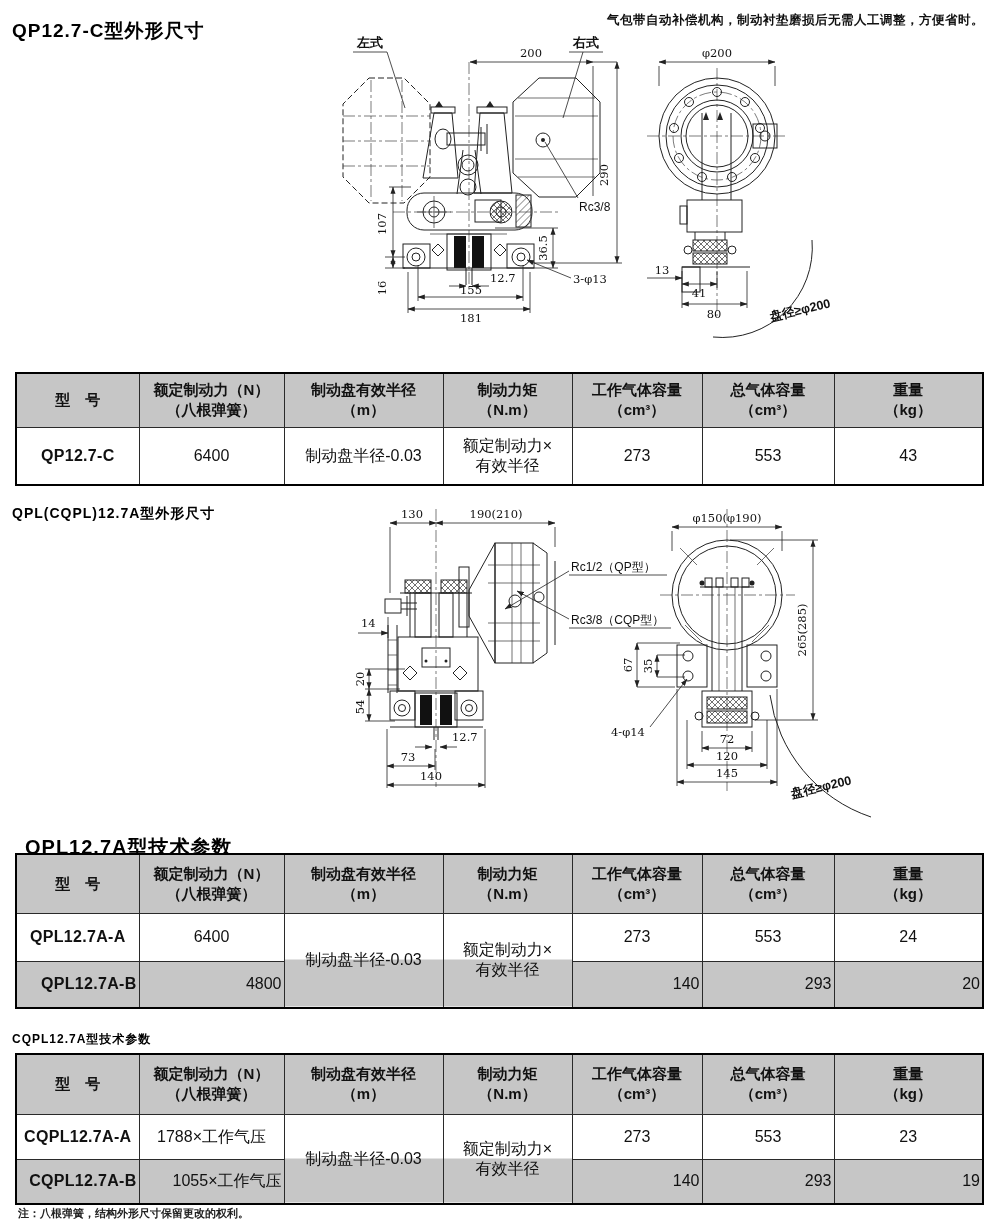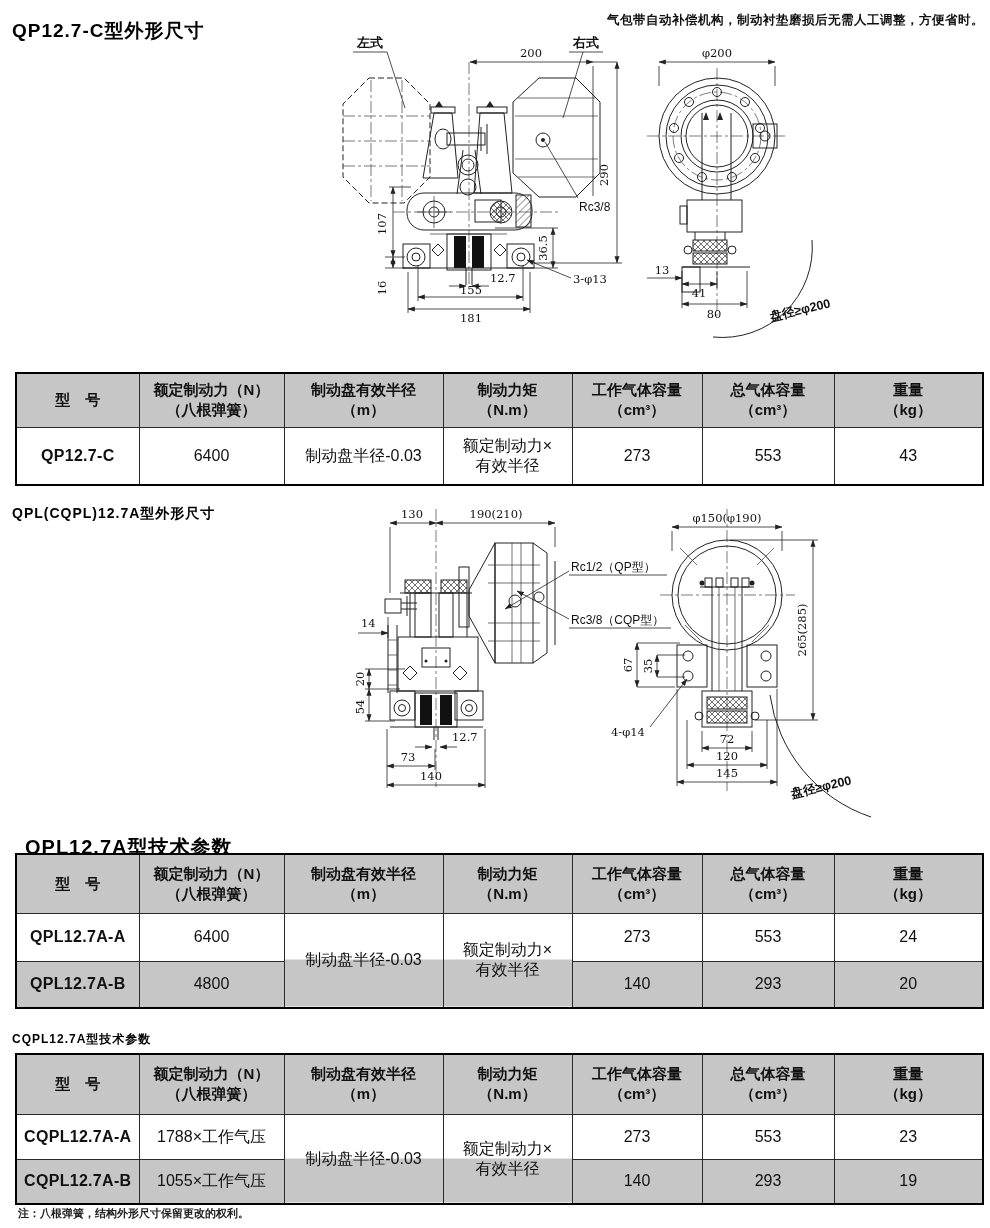--- a/index.html
+++ b/index.html
@@ -14,21 +14,21 @@
   #title4{left:25px;top:818px;font-size:20px;margin-top:16px;}
   #title5{left:12px;top:1031px;font-size:12px;}
   .note-bottom{left:18px;top:1206px;font-size:11px;font-weight:bold;color:#222;}
   table.spec{border-collapse:collapse;table-layout:fixed;position:absolute;
              border:2px solid #000000;background:#fff;}
   table.spec th, table.spec td{border:1px solid #2a2a2a;text-align:center;vertical-align:middle;
              padding:0 2px;overflow:hidden;}
   table.spec th{background:#c6c6c6;font-size:15px;font-weight:bold;line-height:1.35;}
   table.spec td{font-size:16px;line-height:1.25;}
   td.model{font-size:15.5px;font-weight:bold;letter-spacing:.3px;}
-  tr.shade td{background:#c6c6c6;}
+  tr.shade td{background:#c6c6c6;text-align:right;}
   td.merge{background:linear-gradient(180deg,#ffffff 50%,#c6c6c6 50%);}
   svg .ln{stroke:#222;fill:none;stroke-width:1;}
   svg .thin{stroke:#333;fill:none;stroke-width:.7;}
   svg .dash{stroke:#222;fill:none;stroke-width:1;stroke-dasharray:6 3;}
   svg .cl{stroke:#444;fill:none;stroke-width:.7;stroke-dasharray:12 3 3 3;}
   svg .dim{stroke:#222;fill:none;stroke-width:.8;}
   svg text.dt{font-family:"DejaVu Serif",serif;font-size:11.5px;fill:#111;}
   svg text.dtm{font-family:"DejaVu Serif",serif;font-size:11.5px;fill:#111;text-anchor:middle;}
   svg text.cjk{font-family:"Liberation Sans",sans-serif;font-size:13px;font-weight:bold;fill:#111;}
   svg text.lbl{font-family:"Liberation Sans",sans-serif;font-size:12px;fill:#111;}

